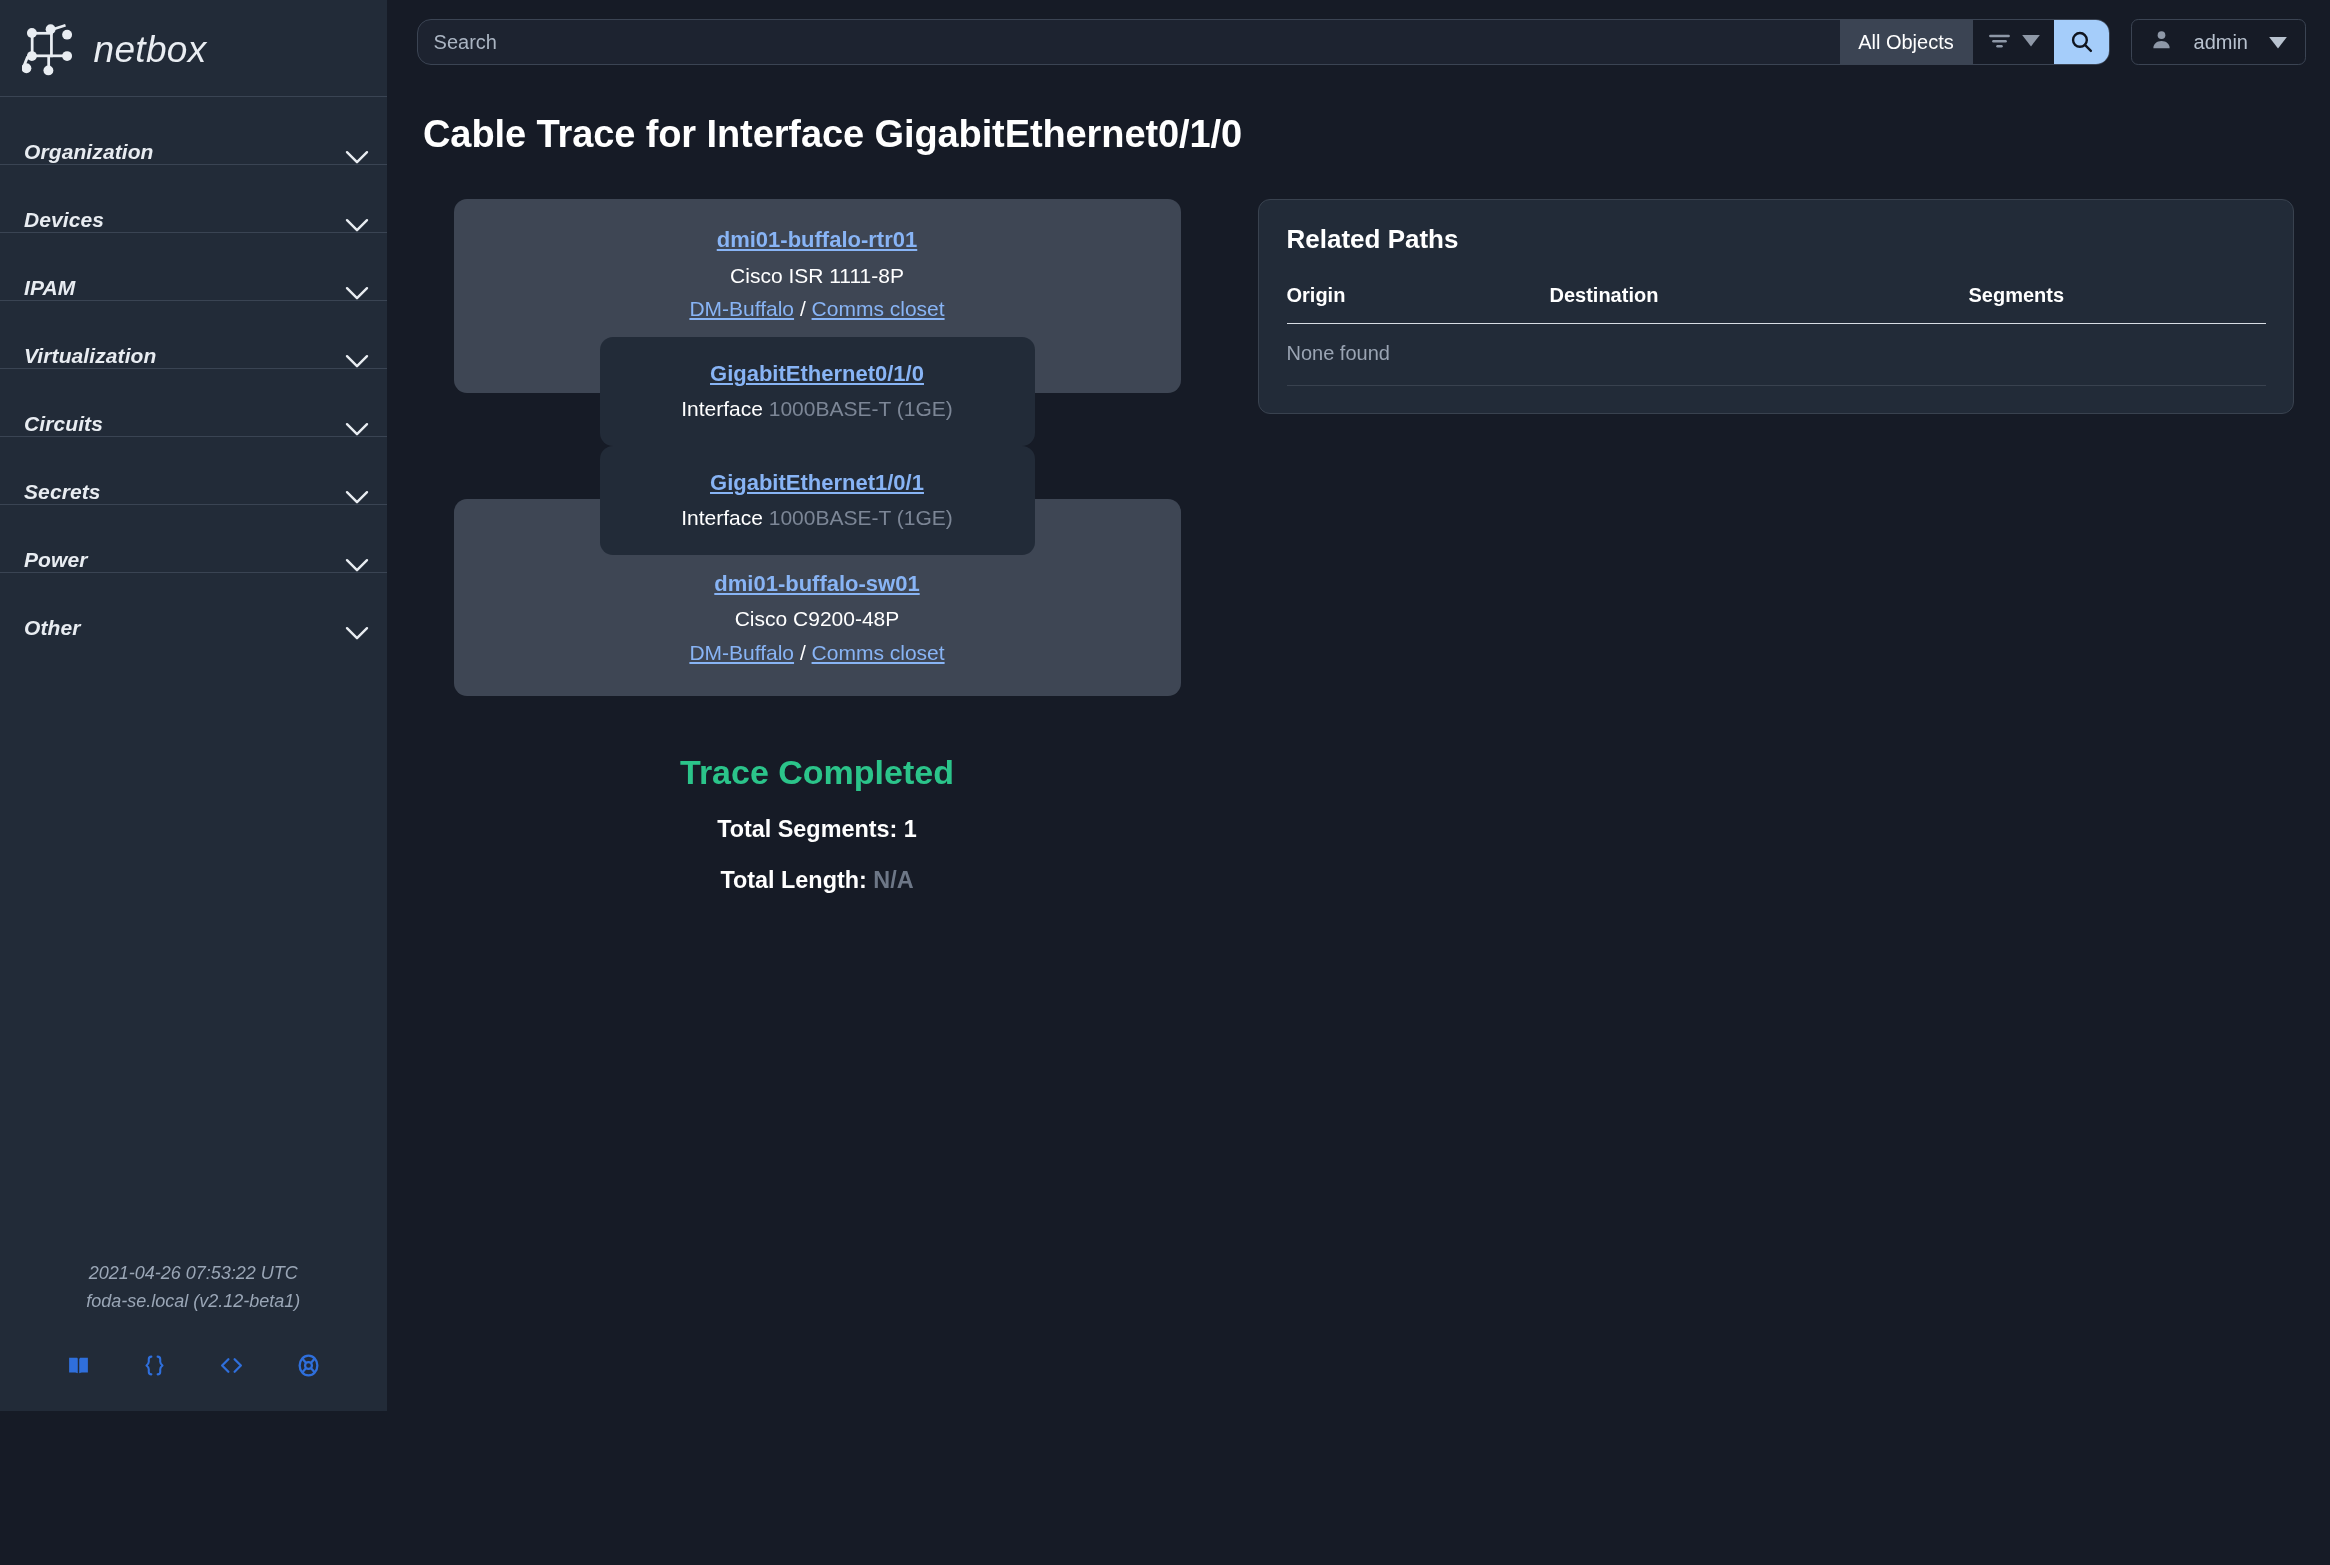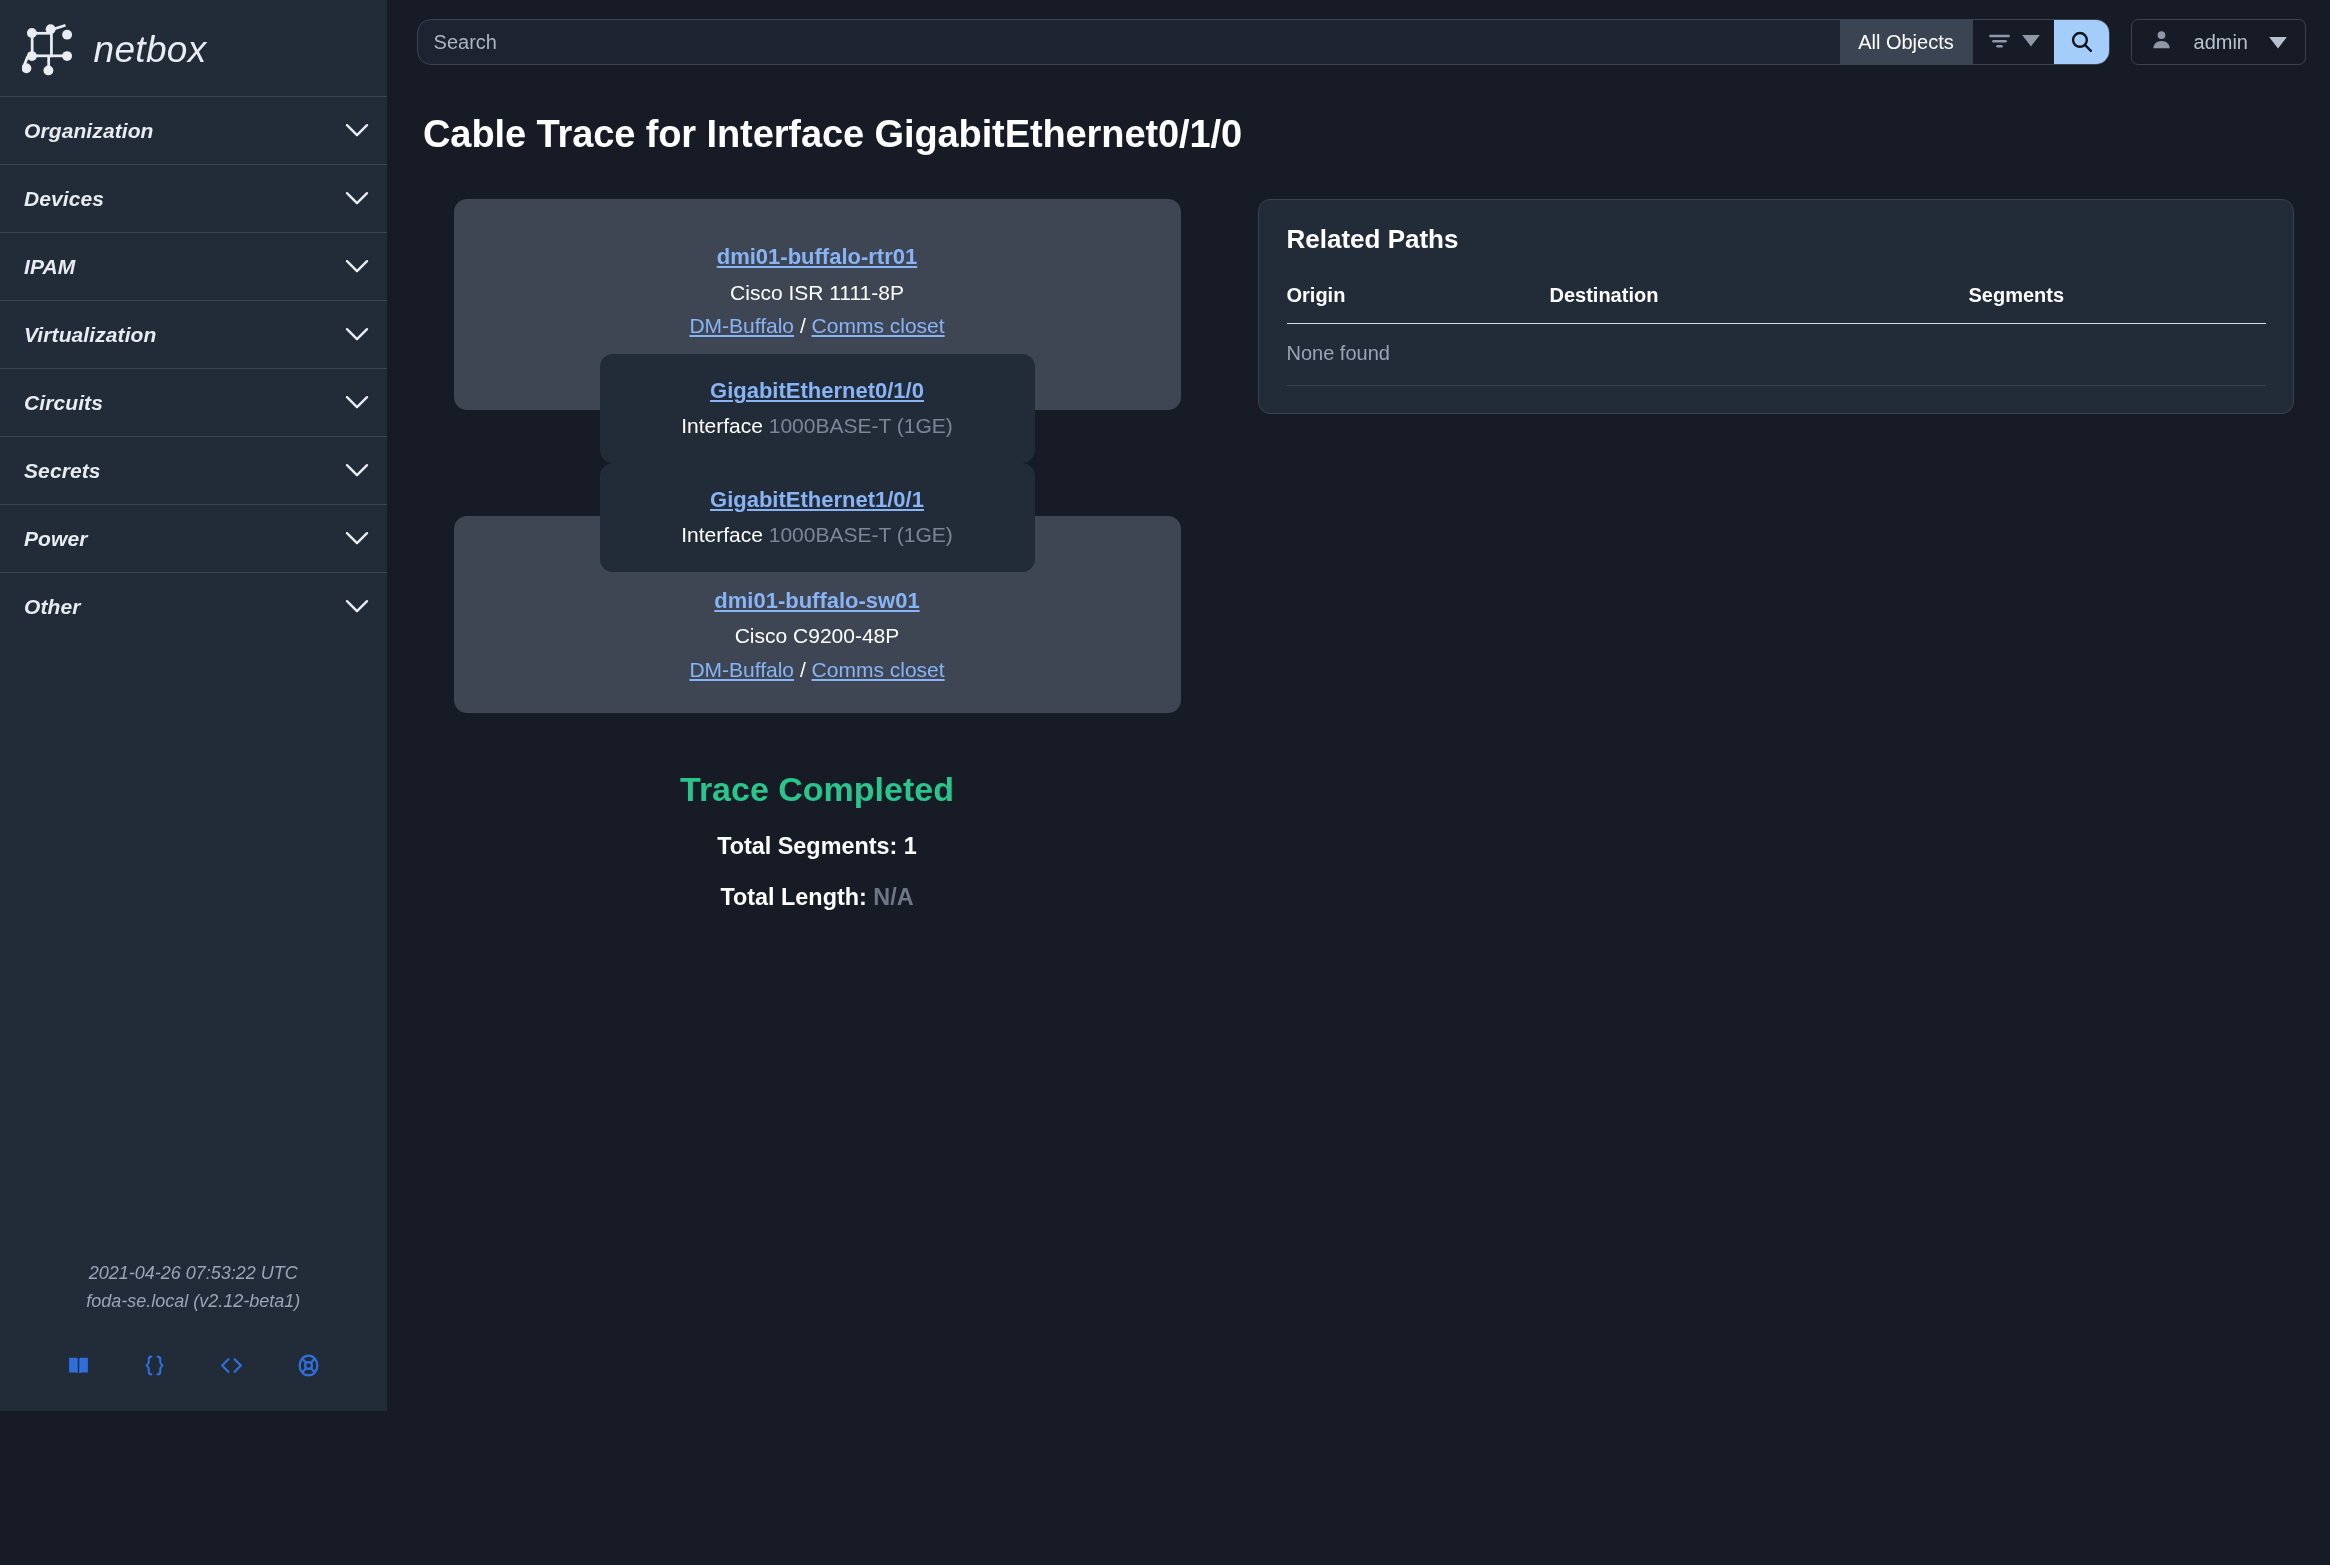--- a/index.html
+++ b/index.html
@@ -33,21 +33,21 @@
   .brand-name {
     font-size: 37px;
     font-weight: 400;
     color: #e9edf2;
     letter-spacing: 0.3px;
     line-height: 1;
   }
   .nav-group {
     height: 68px;
     display: flex;
-    align-items: center;
+    align-items: flex-end;
     justify-content: space-between;
     padding: 0 18px 0 24px;
     border-top: 0.6px solid #3a4453;
     cursor: pointer;
   }
   .nav-group:last-of-type { border-bottom: none; }
   .nav-label {
     font-size: 21px;
     font-weight: bold;
     color: #e8ecf1;
@@ -183,21 +183,21 @@
     flex-direction: column;
     align-items: center;
   }
   .node-device {
     width: 727px;
     background: #3e4654;
     border-radius: 13px;
     text-align: center;
     padding: 31px 0 32px 0;
   }
-  .node-device.top   { padding: 45px 0 72px 0; }
+  .node-device.top   { padding: 28px 0 72px 0; }
   .node-device.bottom{ padding: 72px 0 31px 0; }
   .node-term {
     width: 435px;
     background: #222b38;
     border-radius: 13px;
     text-align: center;
     padding: 24px 0 25px 0;
     position: relative;
     z-index: 3;
   }

